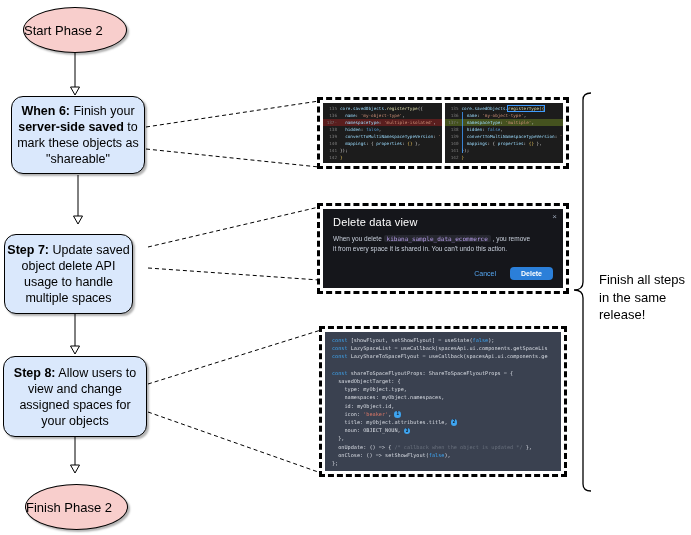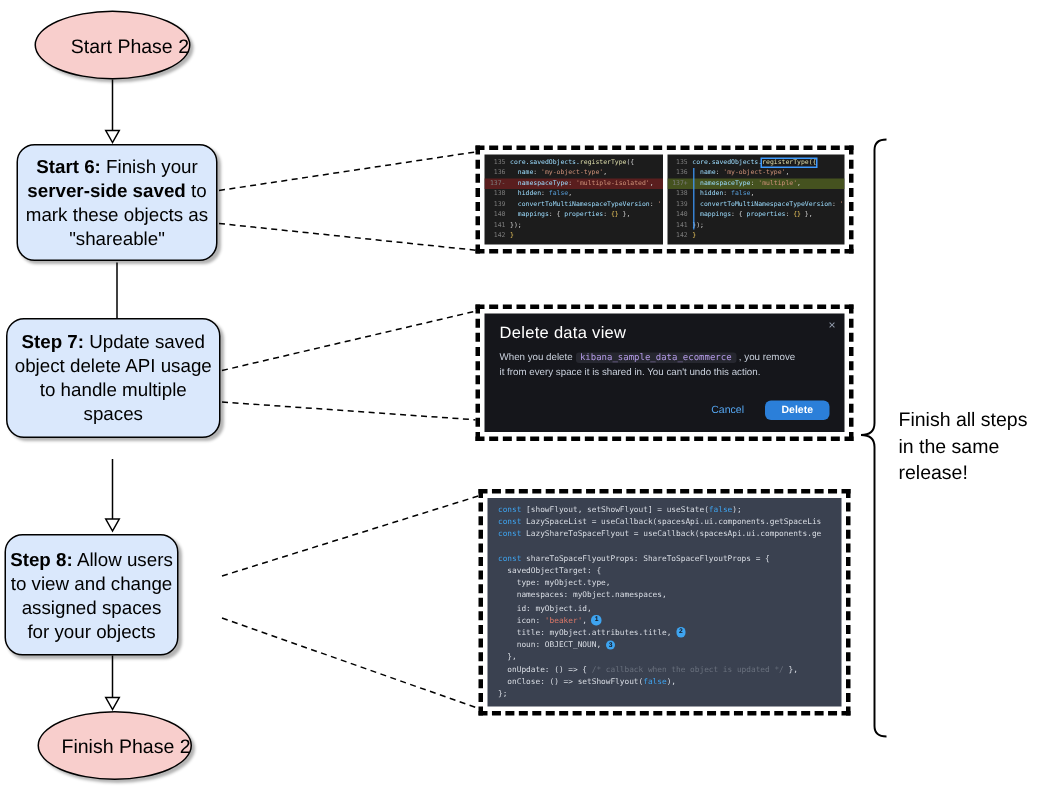--- a/index.html
+++ b/index.html
@@ -1,21 +1,21 @@
 <!DOCTYPE html>
 <html><head>
 <meta charset="utf-8">
 <style>
   html,body{margin:0;padding:0;background:#fff;}
   .canvas{position:relative;width:691px;height:535px;background:#fff;overflow:hidden;
           font-family:"Liberation Sans",sans-serif;}
   .overlay{position:absolute;left:0;top:0;z-index:1;pointer-events:none;}
 
   
-  .node{position:absolute;z-index:2;display:flex;align-items:center;justify-content:flex-end;
+  .node{position:absolute;z-index:2;display:flex;align-items:center;justify-content:flex-start;
         text-align:center;border:1px solid #000;box-sizing:border-box;
         box-shadow:2px 2px 2px rgba(0,0,0,0.30);color:#000;}
   .ellipse{border-radius:50%;background:#f8cecc;font-size:13px;}
   .box{border-radius:12px;background:#dae8fc;font-size:12.5px;line-height:1.28;padding:4px 2px;}
   .box b{font-weight:bold;}
 
   
   .brace-label{position:absolute;z-index:2;font-size:13px;line-height:1.35;color:#000;text-align:left;}
 
   
@@ -88,32 +88,32 @@
     </g>
 
     <path d="M 591 93 Q 583 93 583 100 L 583 282 Q 583 290 574 290 Q 583 290 583 298 L 583 484 Q 583 491 591 491" stroke="#000" stroke-width="1.3" fill="none"></path>
   </svg>
 
   <div class="node ellipse" style="left:23px;top:7px;width:104px;height:46px">
     <span>Start Phase 2</span>
   </div>
 
   <div class="node box" style="left:11px;top:96px;width:134px;height:78px">
-    <div><b>Start 6:</b><span> Finish your </span><b>server-side saved</b><span> to mark these objects as "shareable"</span></div>
+    <div><b>When 6:</b><span> Finish your </span><b>server-side saved</b><span> to mark these objects as "shareable"</span></div>
   </div>
 
-  <div class="node box" style="left:4px;top:212px;width:143px;height:80px">
+  <div class="node box" style="left:4px;top:234px;width:129px;height:80px">
     <div><b>Step 7:</b><span> Update saved object delete API usage to handle multiple spaces</span></div>
   </div>
 
-  <div class="node box" style="left:3px;top:356px;width:116px;height:81px">
+  <div class="node box" style="left:3px;top:356px;width:144px;height:81px">
     <div><b>Step 8:</b><span> Allow users to view and change assigned spaces for your objects</span></div>
   </div>
 
-  <div class="node ellipse" style="left:25px;top:474px;width:103px;height:46px">
+  <div class="node ellipse" style="left:25px;top:484px;width:103px;height:46px">
     <span>Finish Phase 2</span>
   </div>
 
   <div class="panel" style="left:317px;top:97px;width:252px">
     <div class="diff-wrap">
       <div class="codeblock diff" id="diff-left">
           <div class="crow"><span class="ln">135</span><span class="ctext"><span class="v">core.savedObjects.</span><span class="fn">registerType</span><span class="p">({</span></span></div>
           <div class="crow"><span class="ln">136</span><span class="ctext"><span class="v">  name</span><span class="p">: </span><span class="s">'my-object-type'</span><span class="p">,</span></span></div>
           <div class="crow del"><span class="ln">137-</span><span class="ctext"><span class="v">  namespaceType</span><span class="p">: </span><span class="s">'multiple-isolated'</span><span class="p">,</span></span></div>
           <div class="crow"><span class="ln">138</span><span class="ctext"><span class="v">  hidden</span><span class="p">: </span><span class="b">false</span><span class="p">,</span></span></div>

